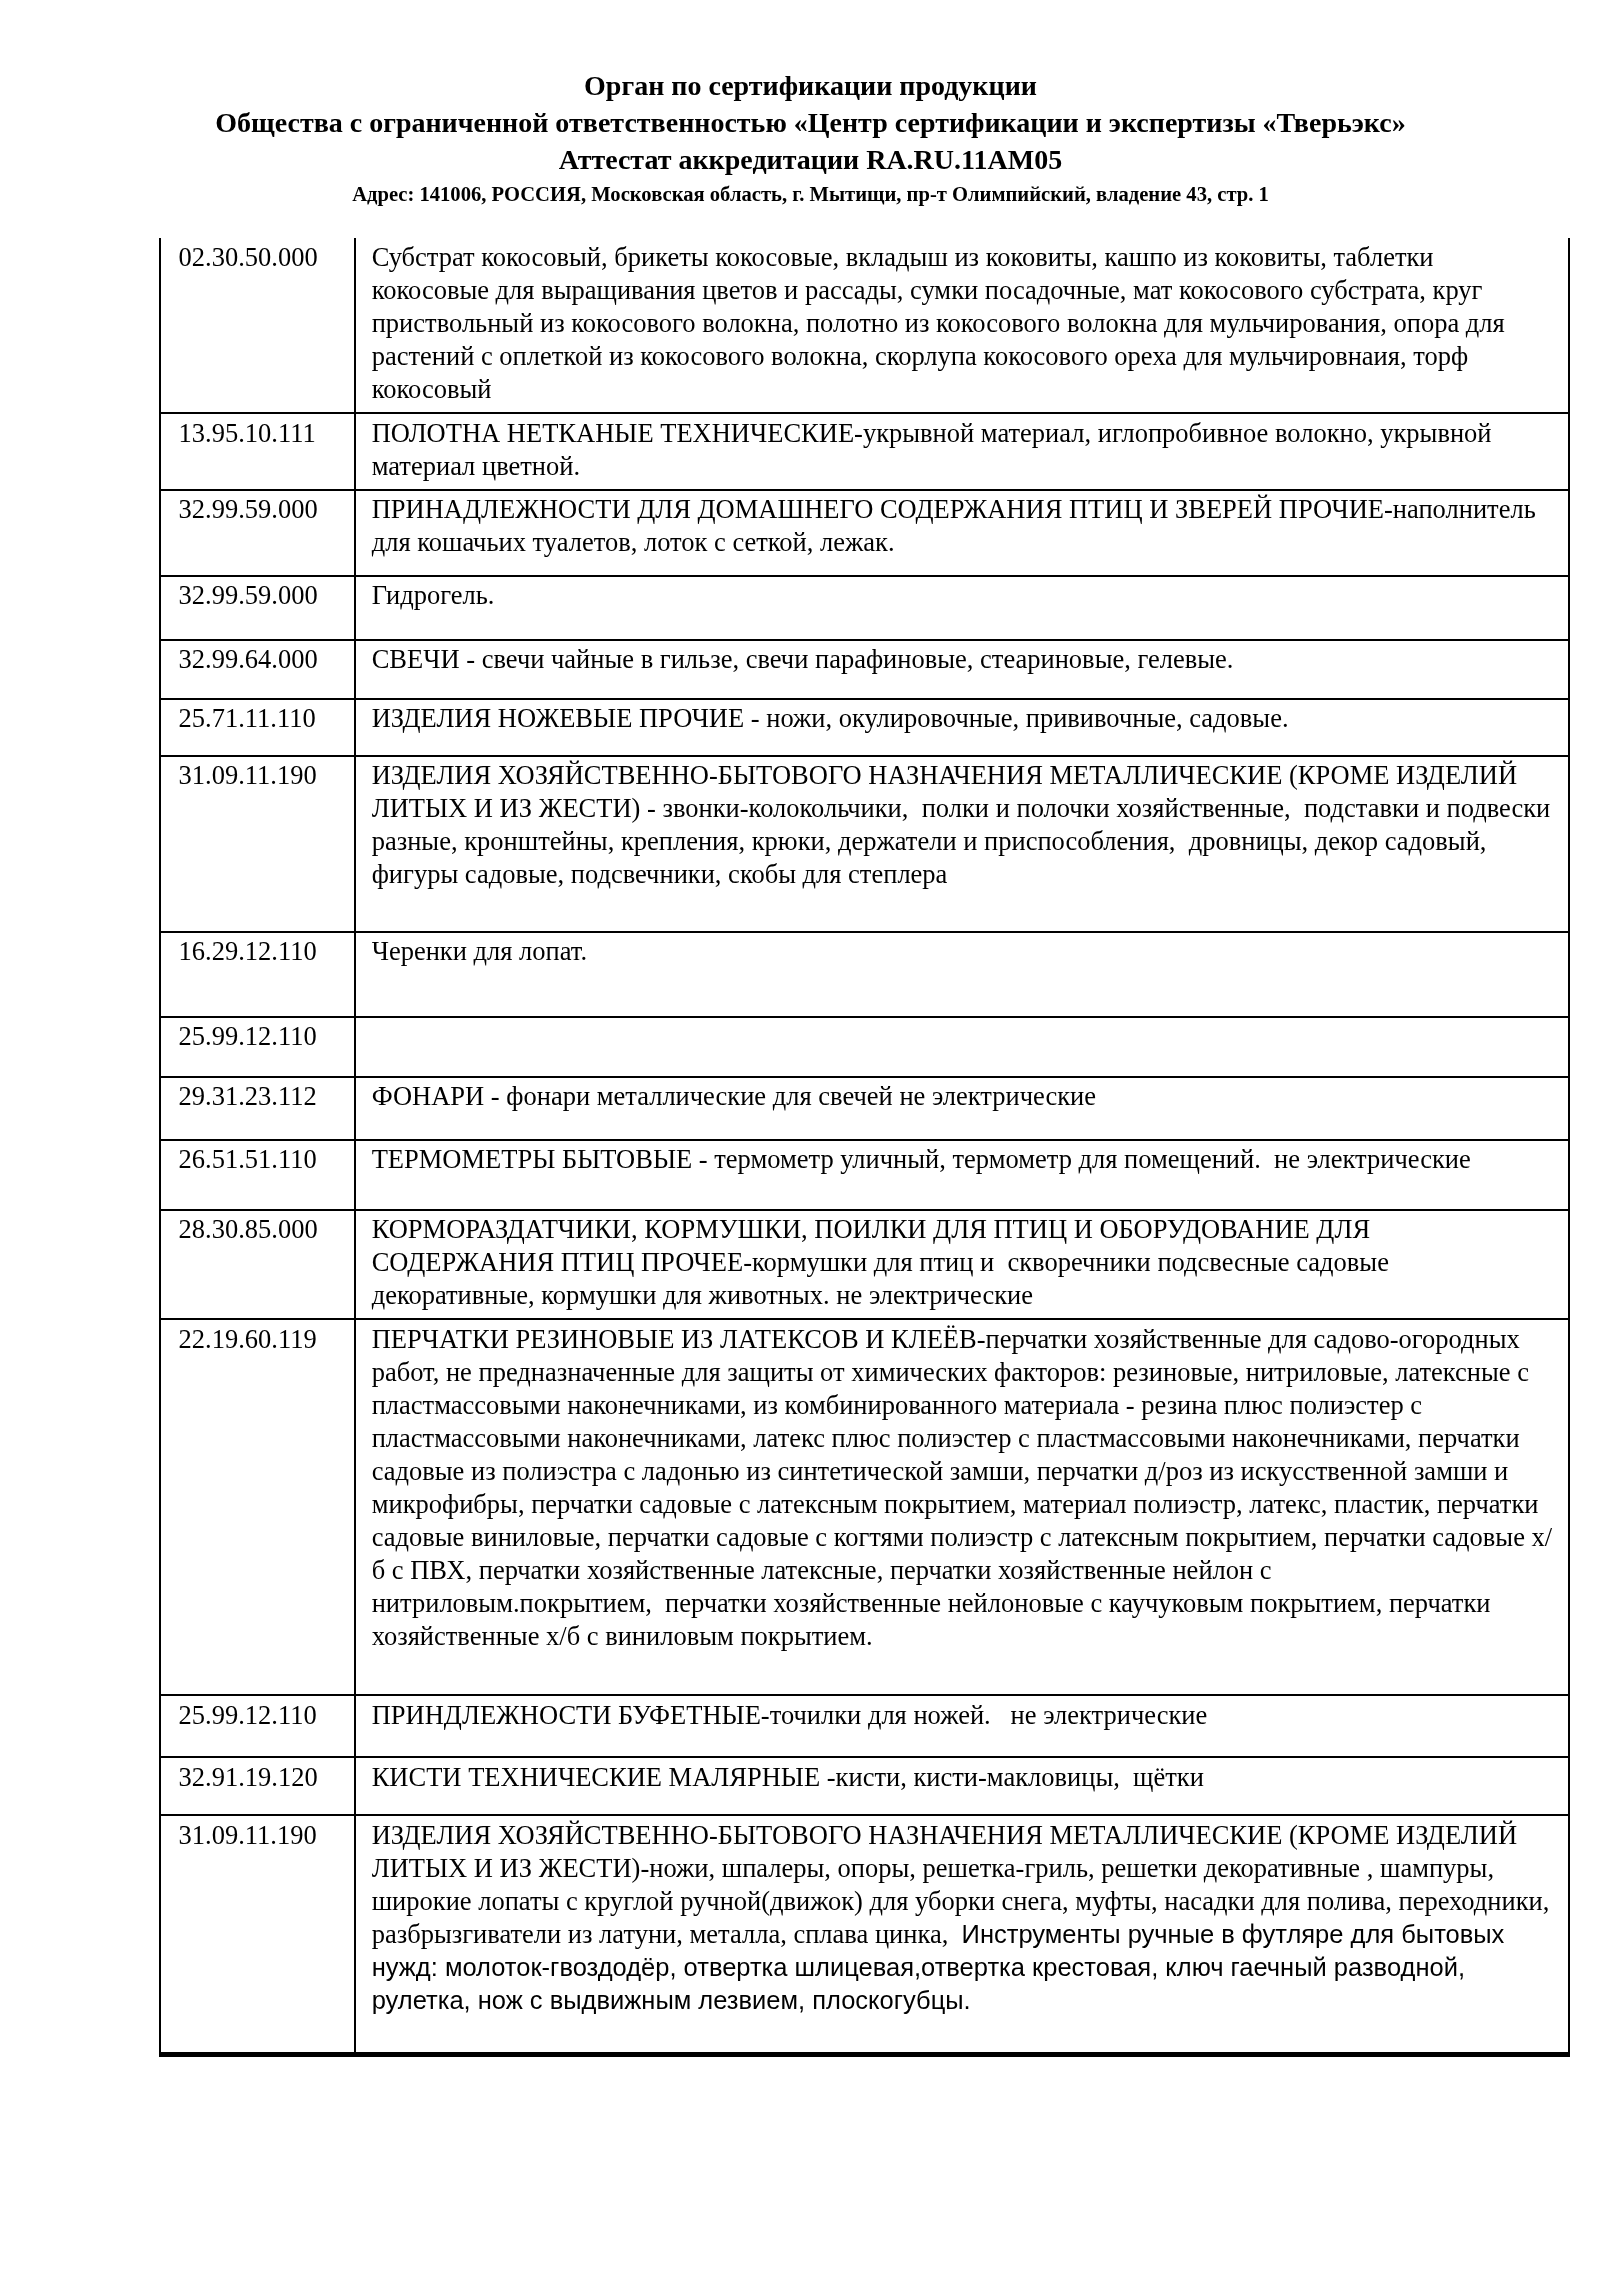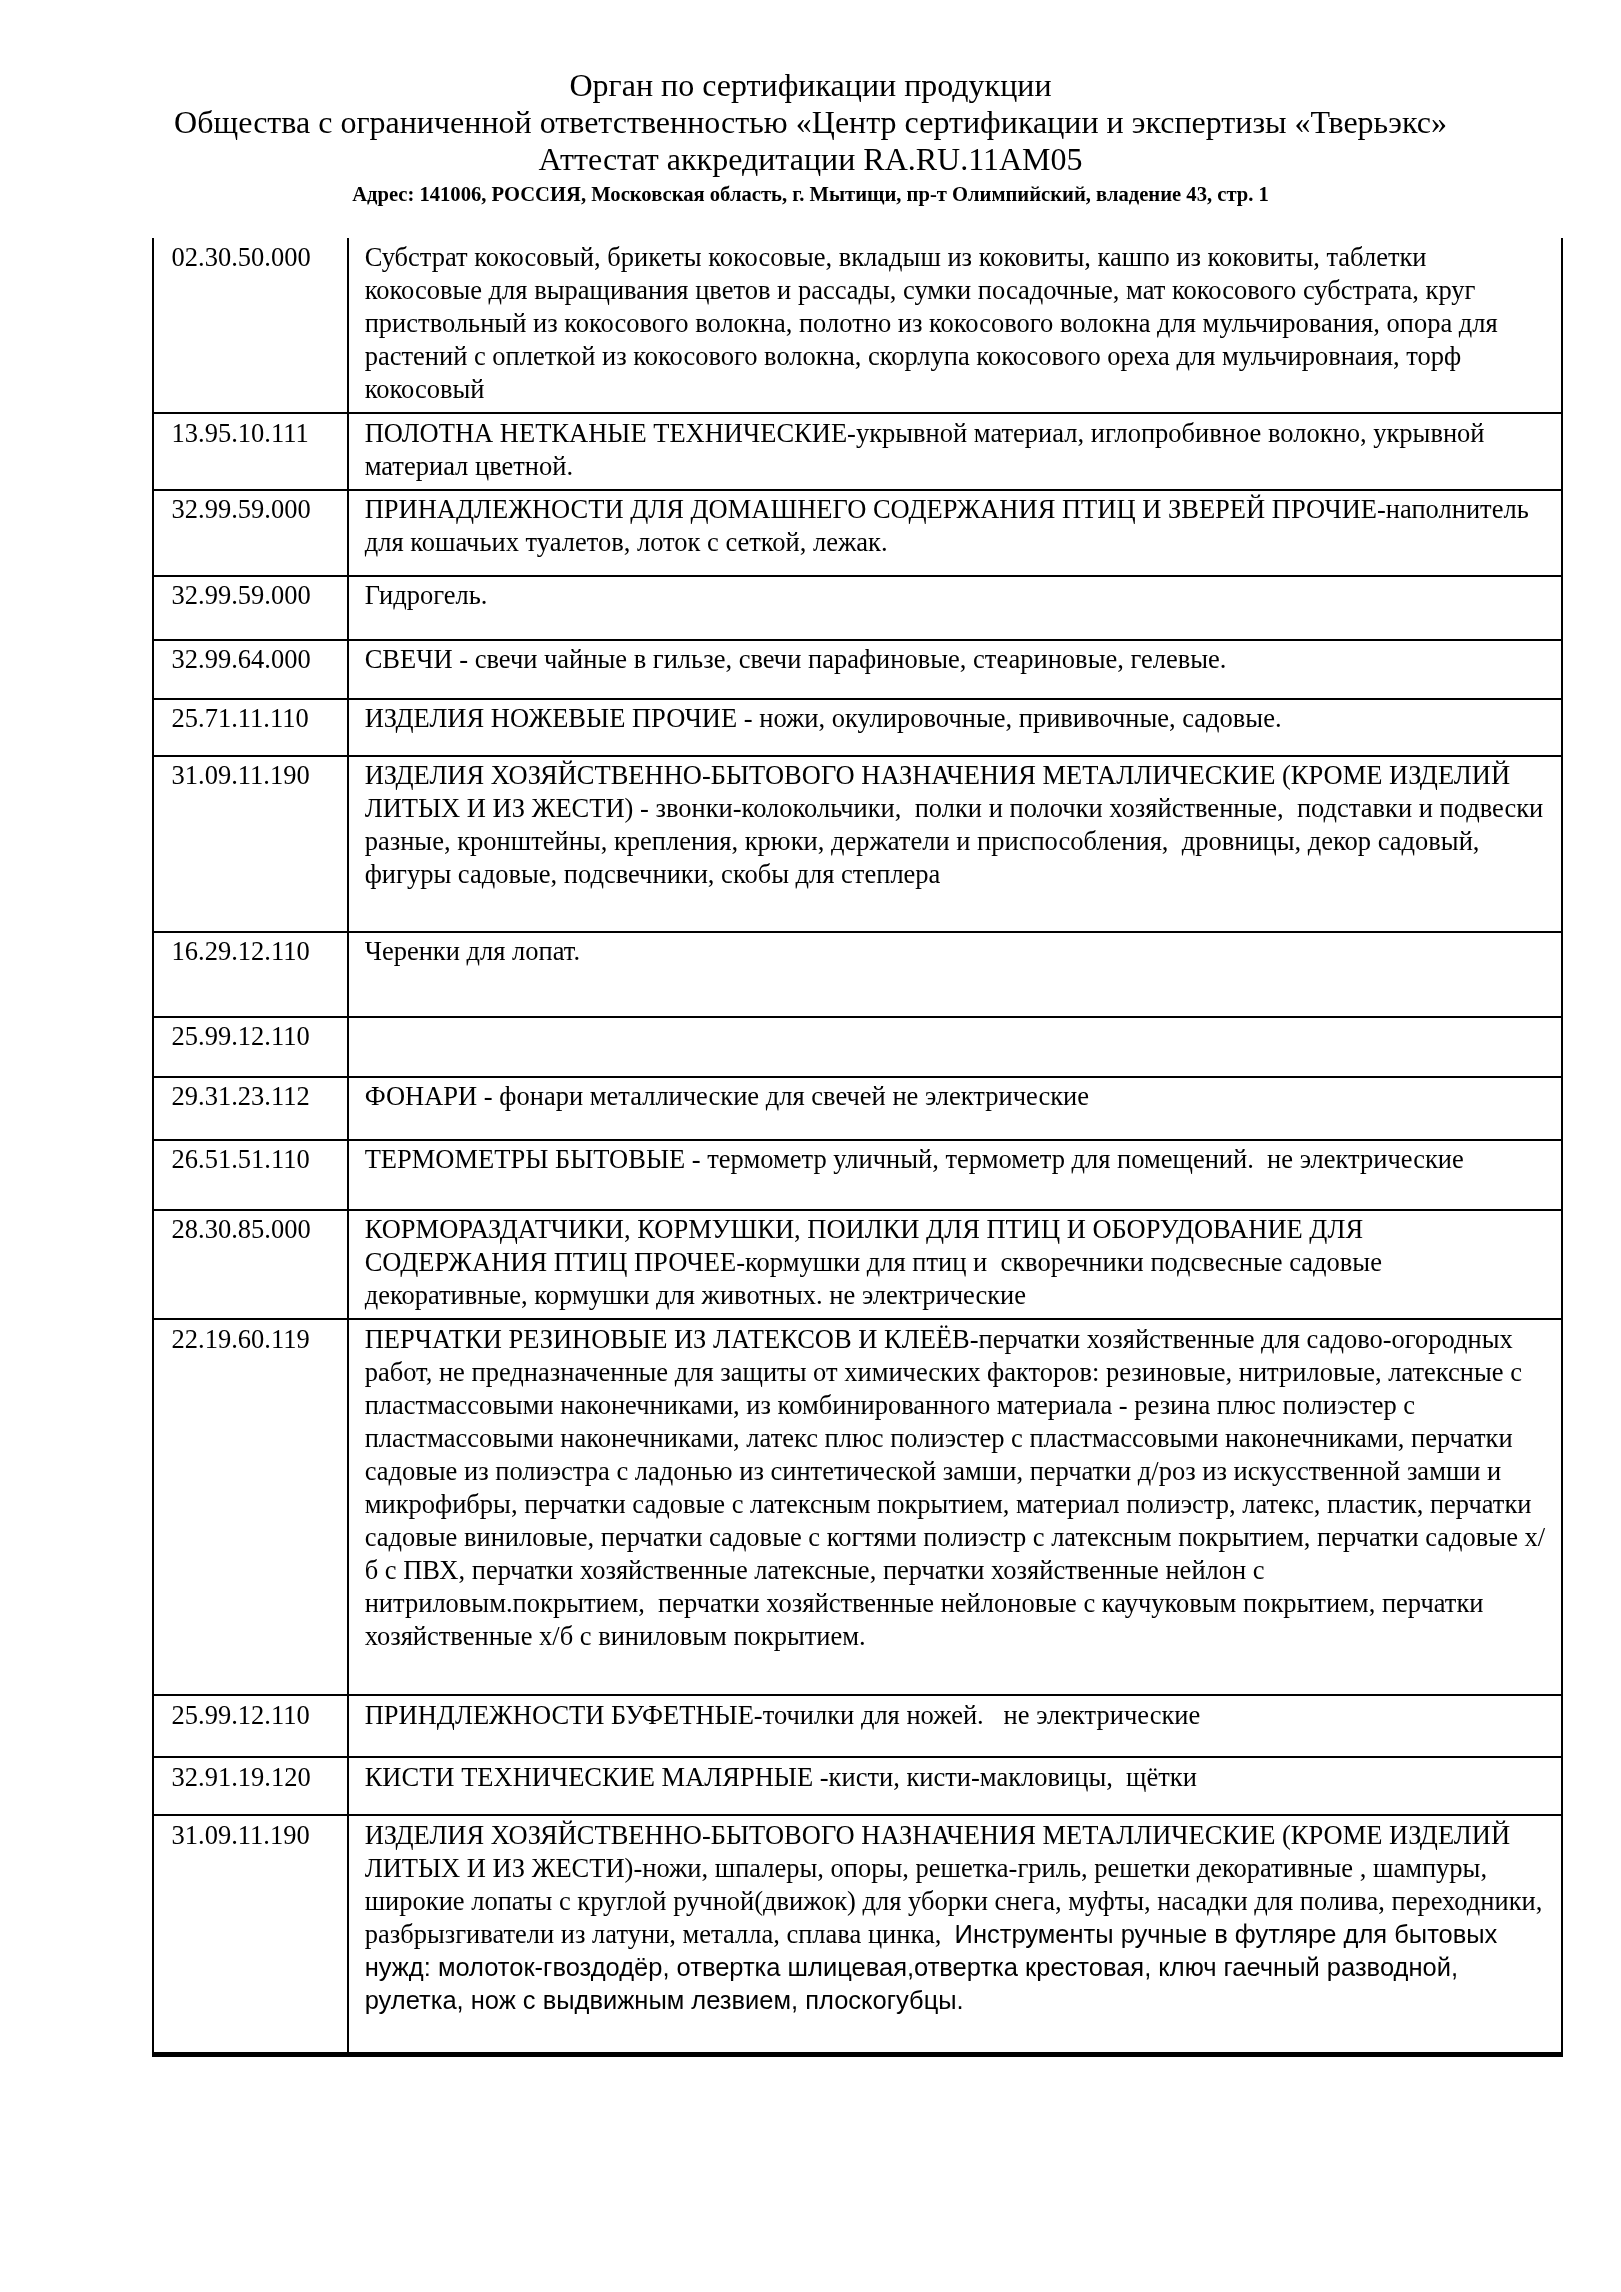--- a/index.html
+++ b/index.html
@@ -7,27 +7,27 @@
     width:1621px;height:2293px;
     background:#ffffff;color:#000000;
     font-family:"Liberation Serif", serif;
     position:relative;overflow:hidden;
   }
   .doc-header{
     position:absolute;top:67px;left:0;width:1621px;
     text-align:center;
   }
   .doc-header .h-line{
-    font-size:32px;line-height:37px;font-weight:normal;
+    font-size:28px;line-height:37px;font-weight:bold;
   }
   .doc-header .h-address{
     font-size:20.6px;line-height:29px;margin-top:2px;font-weight:bold;
   }
   .cert-table{
-    position:absolute;left:152px;top:238px;width:1411px;
+    position:absolute;left:159px;top:238px;width:1411px;
     border-left:2px solid #000;
     border-right:2px solid #000;
     border-bottom:5.9px solid #000;
     box-sizing:border-box;
   }
   .t-row{
     display:flex;align-items:stretch;
     border-bottom:2.9px solid #000;
     box-sizing:border-box;
   }

